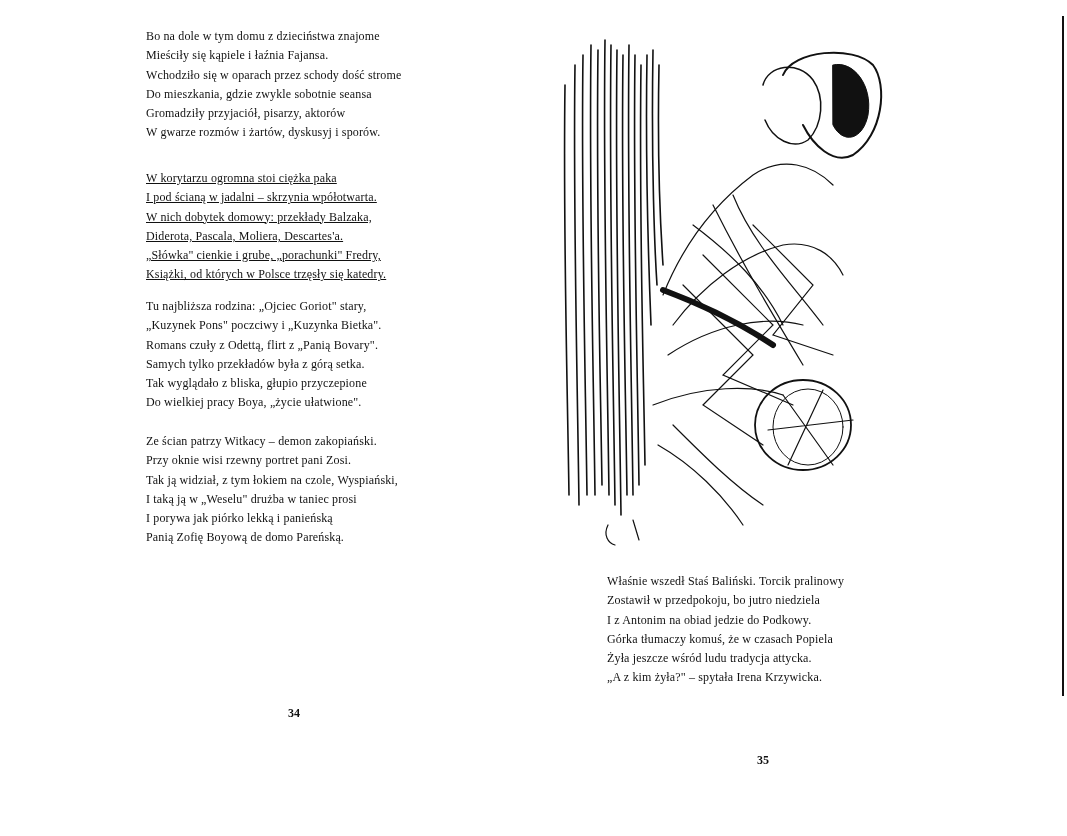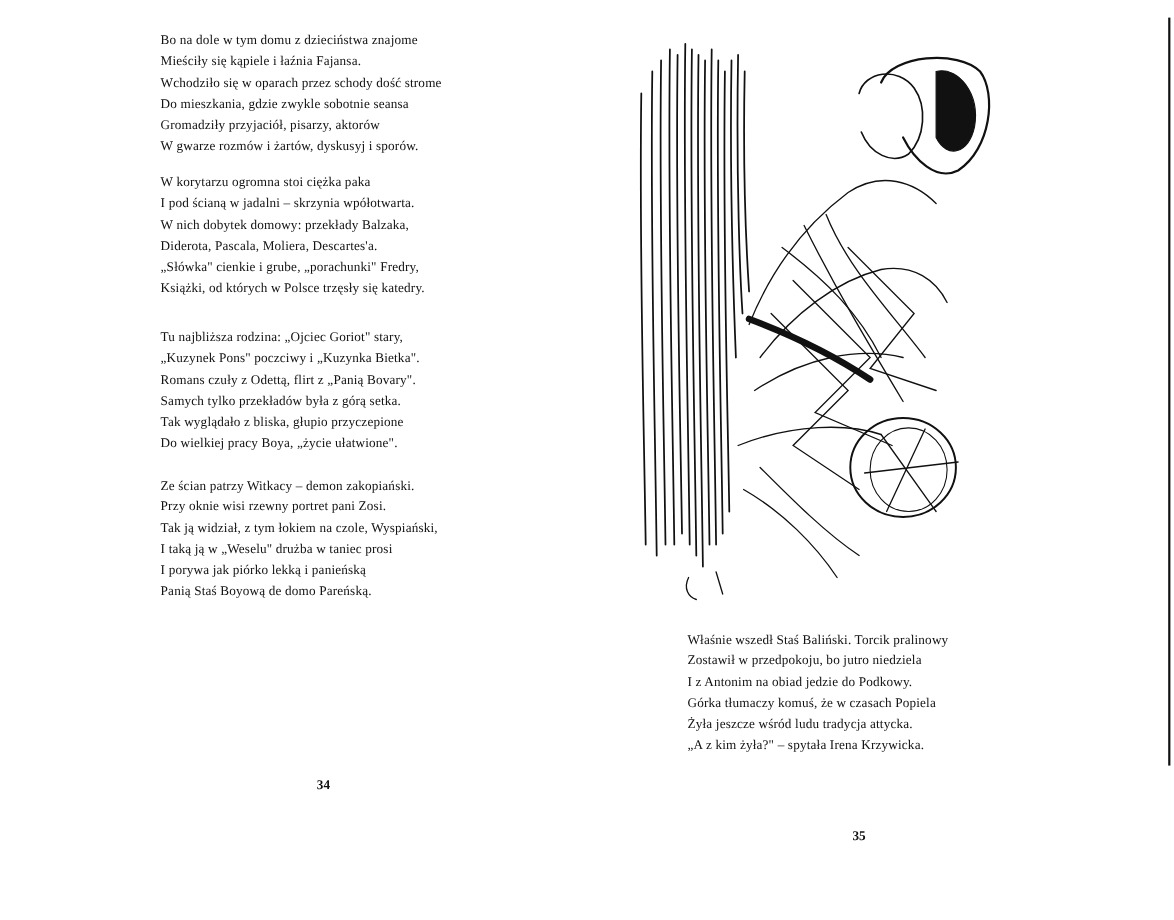--- a/index.html
+++ b/index.html
@@ -1,39 +1,39 @@
 <!DOCTYPE html>
 <html><head>
   <meta charset="utf-8">
   <style>
     html, body { margin: 0; padding: 0; background: #ffffff; }
     body { width: 1067px; height: 836px; position: relative; overflow: hidden;
            font-family: "Liberation Serif", "DejaVu Serif", serif; color: #111111; }
     .page { position: absolute; top: 0; }
     .page-left { left: 0; width: 533px; height: 836px; }
-    .page-right { left: 533px; width: 534px; height: 632px; }
+    .page-right { left: 515px; width: 534px; height: 632px; }
     .stanza { position: absolute; margin: 0; padding: 0; }
     .line { display: block; font-size: 12px; line-height: 19.3px; white-space: nowrap; letter-spacing: 0.15px; }
     .folio { position: absolute; font-size: 12px; font-weight: bold; top: 706px; }
     .illustration { position: absolute; left: 38px; top: 25px; width: 340px; height: 525px; }
     .edge-rule { position: absolute; left: 1062px; top: 16px; width: 2px; height: 680px; background: #111; }
   </style>
 </head>
 <body>
 
 <div class="page page-left">
   <div class="stanza" style="left:146px; top:27px;">
     <span class="line">Bo na dole w tym domu z dzieciństwa znajome</span>
     <span class="line">Mieściły się kąpiele i łaźnia Fajansa.</span>
     <span class="line">Wchodziło się w oparach przez schody dość strome</span>
     <span class="line">Do mieszkania, gdzie zwykle sobotnie seansa</span>
     <span class="line">Gromadziły przyjaciół, pisarzy, aktorów</span>
     <span class="line">W gwarze rozmów i żartów, dyskusyj i sporów.</span>
   </div>
-  <div class="stanza" style="left:146px; top:156px;">
+  <div class="stanza" style="left:146px; top:169px;text-decoration:underline;">
     <span class="line">W korytarzu ogromna stoi ciężka paka</span>
     <span class="line">I pod ścianą w jadalni – skrzynia wpółotwarta.</span>
     <span class="line">W nich dobytek domowy: przekłady Balzaka,</span>
     <span class="line">Diderota, Pascala, Moliera, Descartes'a.</span>
     <span class="line">„Słówka" cienkie i grube, „porachunki" Fredry,</span>
     <span class="line">Książki, od których w Polsce trzęsły się katedry.</span>
   </div>
   <div class="stanza" style="left:146px; top:297px;">
     <span class="line">Tu najbliższa rodzina: „Ojciec Goriot" stary,</span>
     <span class="line">„Kuzynek Pons" poczciwy i „Kuzynka Bietka".</span>
@@ -41,21 +41,21 @@
     <span class="line">Samych tylko przekładów była z górą setka.</span>
     <span class="line">Tak wyglądało z bliska, głupio przyczepione</span>
     <span class="line">Do wielkiej pracy Boya, „życie ułatwione".</span>
   </div>
   <div class="stanza" style="left:146px; top:432px;">
     <span class="line">Ze ścian patrzy Witkacy – demon zakopiański.</span>
     <span class="line">Przy oknie wisi rzewny portret pani Zosi.</span>
     <span class="line">Tak ją widział, z tym łokiem na czole, Wyspiański,</span>
     <span class="line">I taką ją w „Weselu" drużba w taniec prosi</span>
     <span class="line">I porywa jak piórko lekką i panieńską</span>
-    <span class="line">Panią Staś Boyową de domo Pareńską.</span>
+    <span class="line">Panią Zofię Boyową de domo Pareńską.</span>
   </div>
   <span class="folio" style="left:288px;">34</span>
 </div>
 
 <div class="page page-right">
   <svg class="illustration" viewBox="0 0 340 525">
     <g fill="none" stroke="#111" stroke-linecap="round">
 
       <g stroke-width="1.6">
         <path d="M12 60 C10 200 14 340 16 470"></path>

